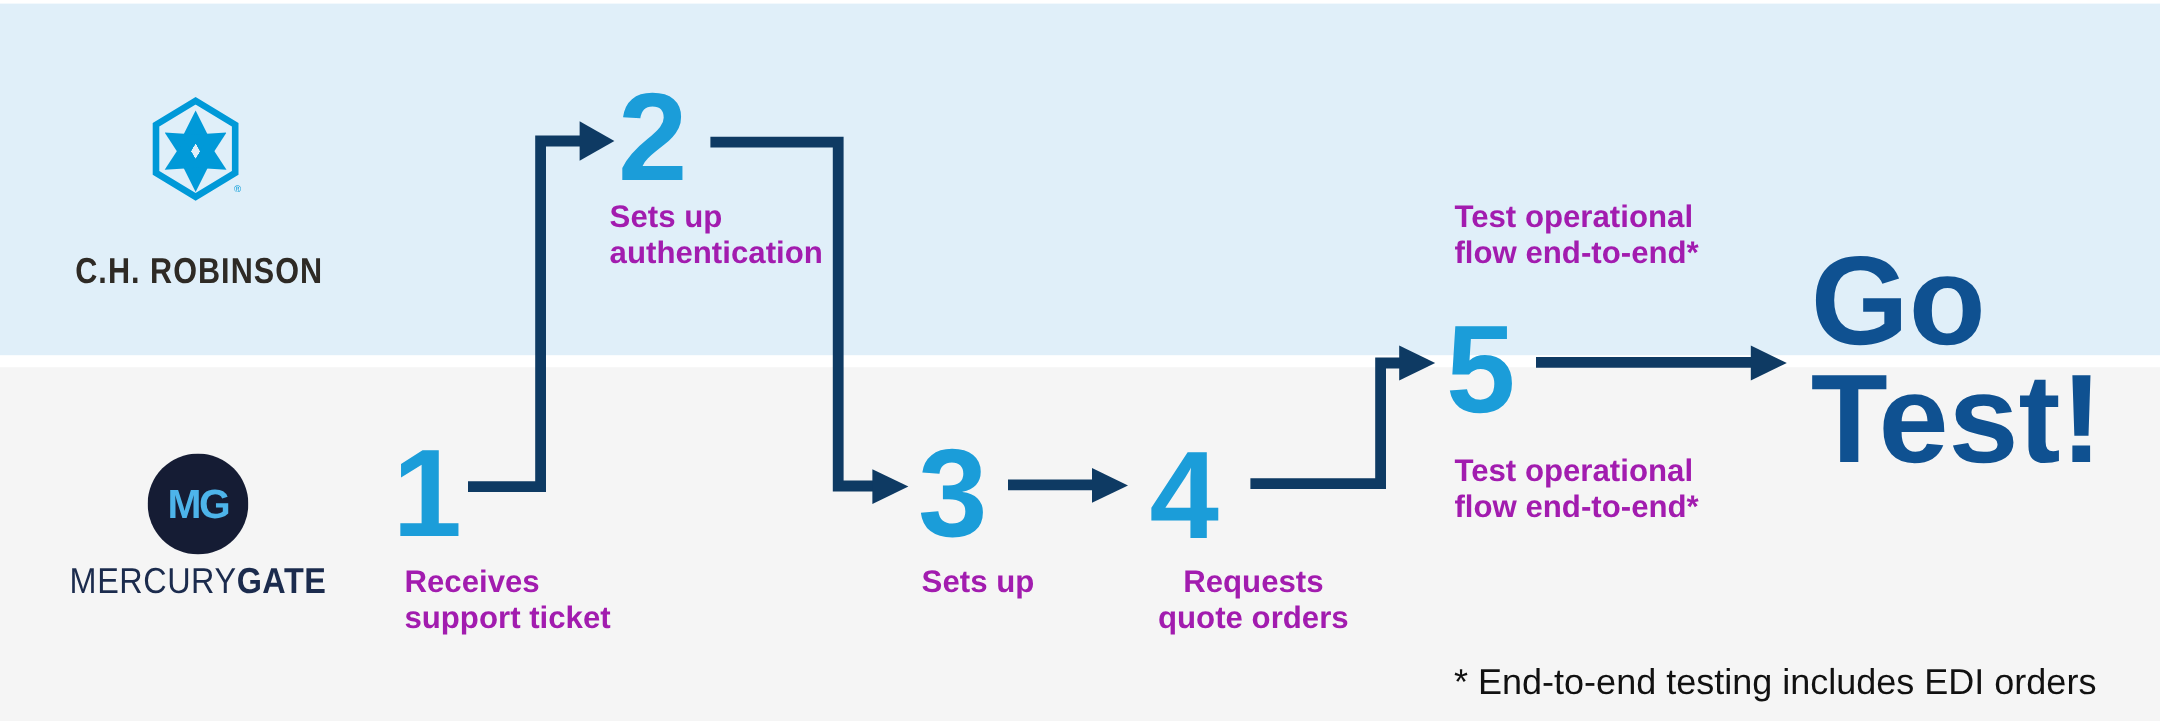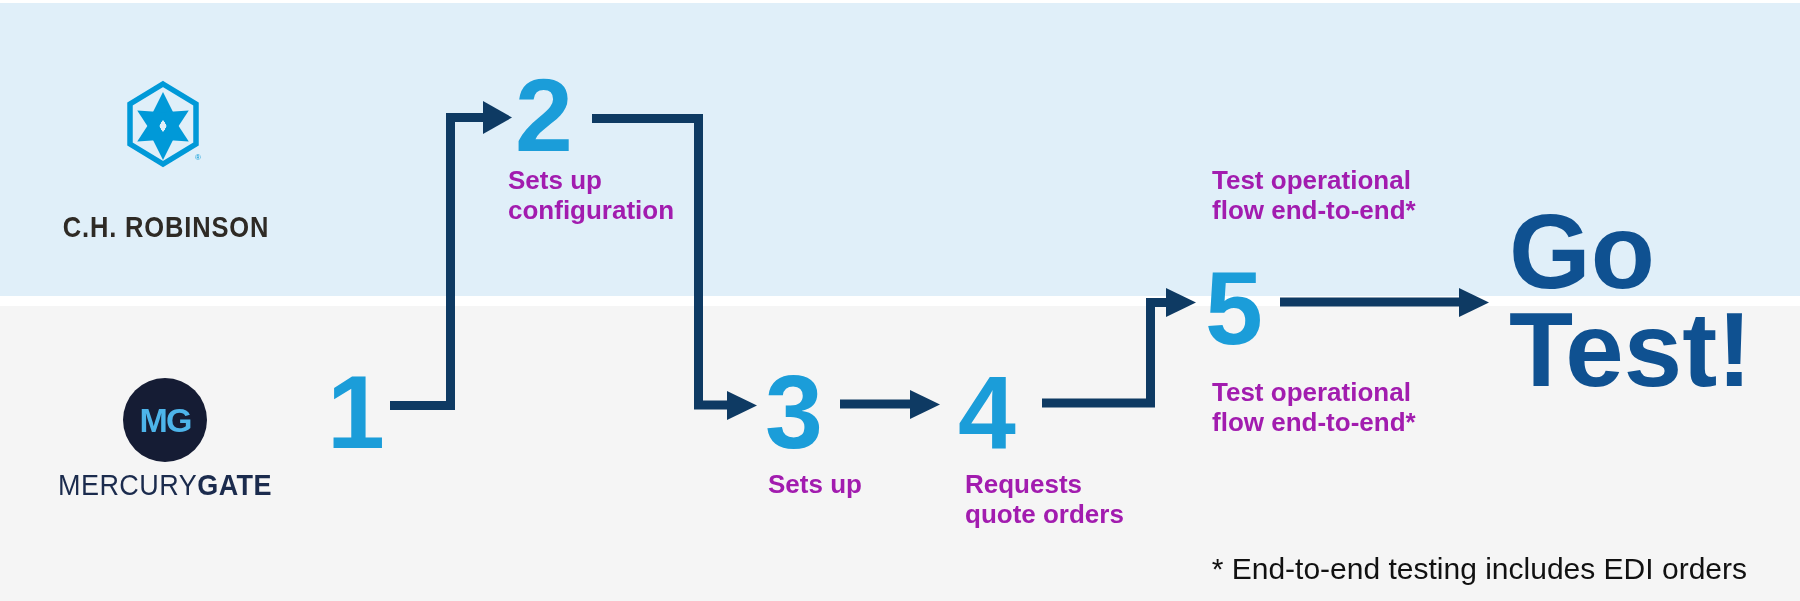--- a/index.html
+++ b/index.html
@@ -43,21 +43,21 @@
   .num-5{left:1205px;top:256px;}
 
   
   .lbl{
     position:absolute;font-size:26px;line-height:29.5px;font-weight:700;
     color:#a21caf;white-space:nowrap;
   }
   .lbl-1{left:337px;top:470px;}
   .lbl-2{left:508px;top:166px;}
   .lbl-3{left:768px;top:470px;}
-  .lbl-4{left:965px;top:470px;}
+  .lbl-4{left:965px;top:470px;text-align:center;}
   .lbl-5-above{left:1212px;top:166px;}
   .lbl-5-below{left:1212px;top:378px;}
   .lbl span{display:block;}
 
   
   .go-live{
     position:absolute;left:1509px;top:203px;
     font-size:105px;line-height:98px;font-weight:700;color:#0f5191;white-space:nowrap;
   }
   .go-live span{display:block;}
@@ -118,23 +118,27 @@
   <div class="mg-word">
     <span class="reg">MERCURY</span><span class="bold">GATE</span>
   </div>
 
   <div class="num num-1">1</div>
   <div class="num num-2">2</div>
   <div class="num num-3">3</div>
   <div class="num num-4">4</div>
   <div class="num num-5">5</div>
 
+  <div class="lbl lbl-1">
+    <span>Receives</span>
+    <span>support ticket</span>
+  </div>
   <div class="lbl lbl-2">
     <span>Sets up</span>
-    <span>configuration</span>
+    <span>authentication</span>
   </div>
   <div class="lbl lbl-3">
     <span>Sets up</span>
   </div>
   <div class="lbl lbl-4">
     <span>Requests</span>
     <span>quote orders</span>
   </div>
   <div class="lbl lbl-5-above">
     <span>Test operational</span>

